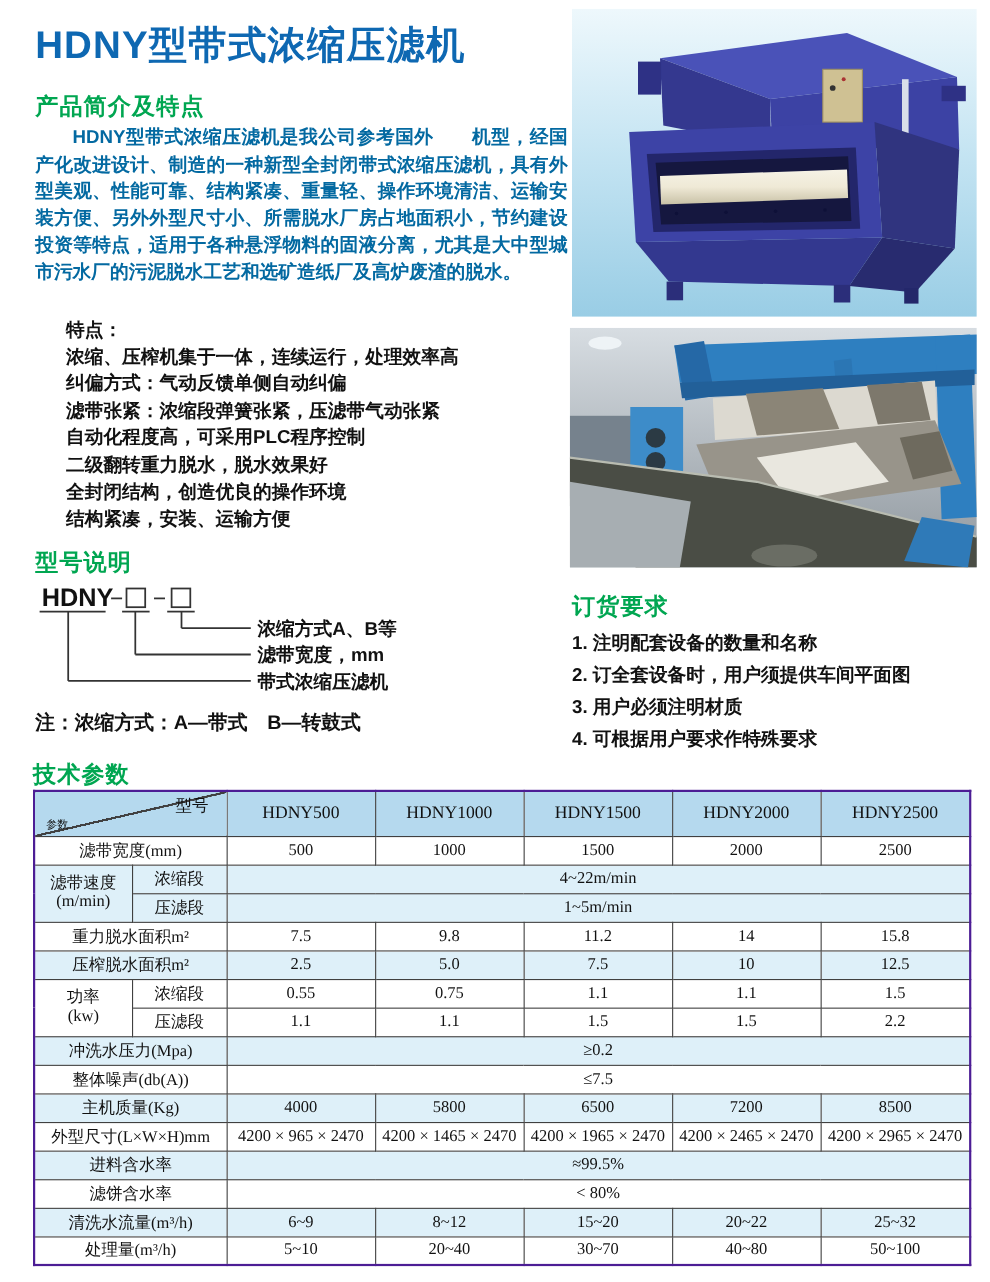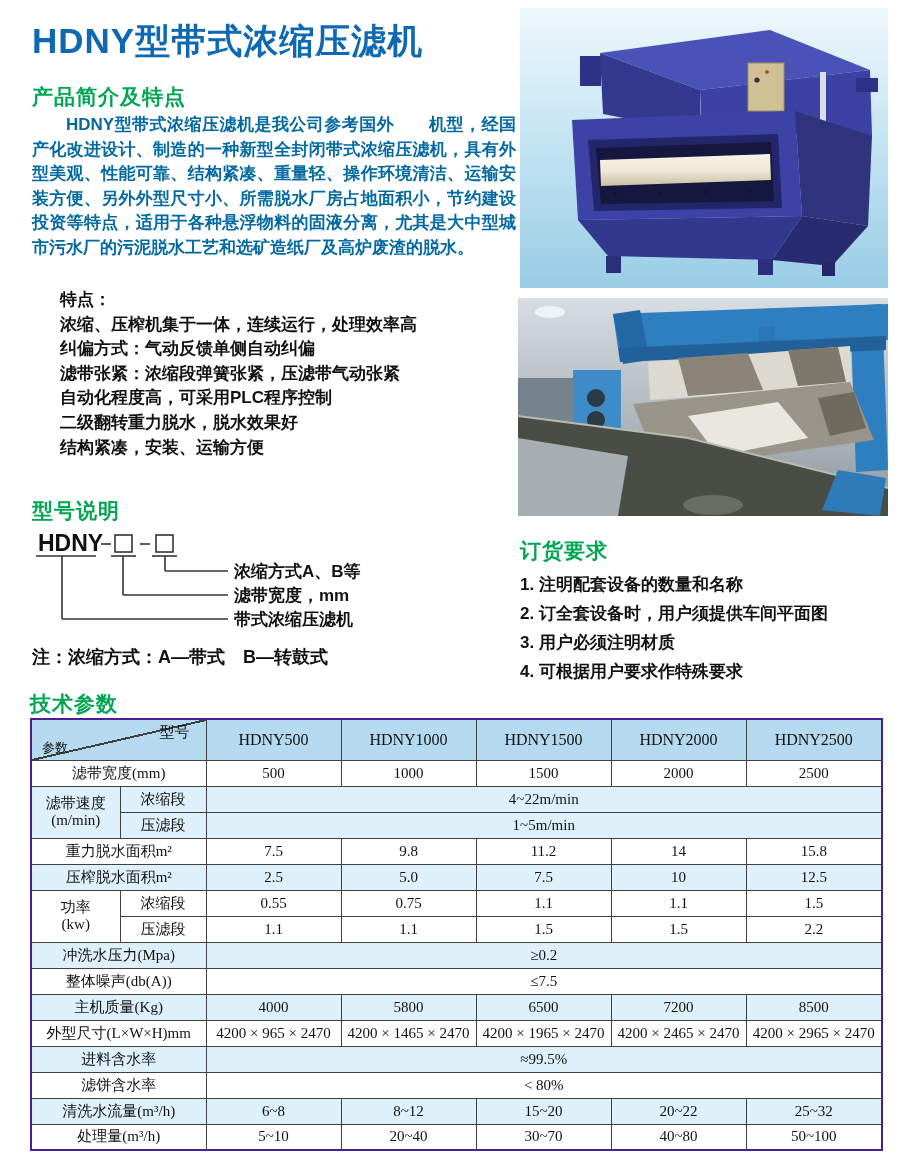--- a/index.html
+++ b/index.html
@@ -42,21 +42,21 @@
     font-size:15px; height:26px; padding:0 2px; overflow:hidden; }
   table.specs { border:2px solid #4c1d95; }
   tr.hdr td { height:41px; font-size:16px; }
   .t-blue { background:#b5d9ee; }
   .t-alt  { background:#def0f9; }
   .t-white{ background:#ffffff;padding-left:20px; }
   td.corner { position:relative; padding:0;
     background-image:linear-gradient(to bottom right, transparent calc(50% - 1px),
       #404040 calc(50% - 1px), #404040 calc(50% + 1px), transparent calc(50% + 1px)); }
   td.corner .c-top { position:absolute; top:3px; right:16px; font-size:15px; }
-  td.corner .c-bot { position:absolute; bottom:3px; left:10px; font-size:13px; }
+  td.corner .c-bot { position:absolute; bottom:3px; left:10px; font-size:10px; }
   td.lbl2 { line-height:17px; }
   td.dims { font-size:13px; }
   td.dimlbl { font-size:13.5px; }
 </style>
 </head>
 <body>
 
 <div id="page">
 
   <div class="page-title">HDNY型带式浓缩压滤机</div>
@@ -64,20 +64,21 @@
   <div class="sec-head" id="intro-head">产品简介及特点</div>
   <div class="intro-para">HDNY型带式浓缩压滤机是我公司参考国外　　机型，经国产化改进设计、制造的一种新型全封闭带式浓缩压滤机，具有外型美观、性能可靠、结构紧凑、重量轻、操作环境清洁、运输安装方便、另外外型尺寸小、所需脱水厂房占地面积小，节约建设投资等特点，适用于各种悬浮物料的固液分离，尤其是大中型城市污水厂的污泥脱水工艺和选矿造纸厂及高炉废渣的脱水。</div>
 
   <div class="features">
     <div>特点：</div>
     <div>浓缩、压榨机集于一体，连续运行，处理效率高</div>
     <div>纠偏方式：气动反馈单侧自动纠偏</div>
     <div>滤带张紧：浓缩段弹簧张紧，压滤带气动张紧</div>
     <div>自动化程度高，可采用PLC程序控制</div>
     <div>二级翻转重力脱水，脱水效果好</div>
+    <div>全封闭结构，创造优良的操作环境</div>
     <div>结构紧凑，安装、运输方便</div>
   </div>
 
   <svg id="photo-1" class="photo" width="368" height="280" viewBox="0 0 368 280">
     <defs>
       <linearGradient id="bg1" x1="0" y1="0" x2="0" y2="1">
         <stop offset="0" stop-color="#eef8fc"></stop>
           <stop offset="0.45" stop-color="#c6e5f3"></stop>
         <stop offset="1" stop-color="#99cde5"></stop>
       </linearGradient>
@@ -289,21 +290,21 @@
     <tr class="t-alt">
       <td colspan="2">进料含水率</td>
       <td colspan="5">≈99.5%</td>
     </tr>
     <tr class="t-white">
       <td colspan="2">滤饼含水率</td>
       <td colspan="5">&lt; 80%</td>
     </tr>
     <tr class="t-alt">
       <td colspan="2">清洗水流量(m³/h)</td>
-      <td>6~8</td>
+      <td>6~9</td>
       <td>8~12</td>
       <td>15~20</td>
       <td>20~22</td>
       <td>25~32</td>
     </tr>
     <tr class="t-white">
       <td colspan="2">处理量(m³/h)</td>
       <td>5~10</td>
       <td>20~40</td>
       <td>30~70</td>

